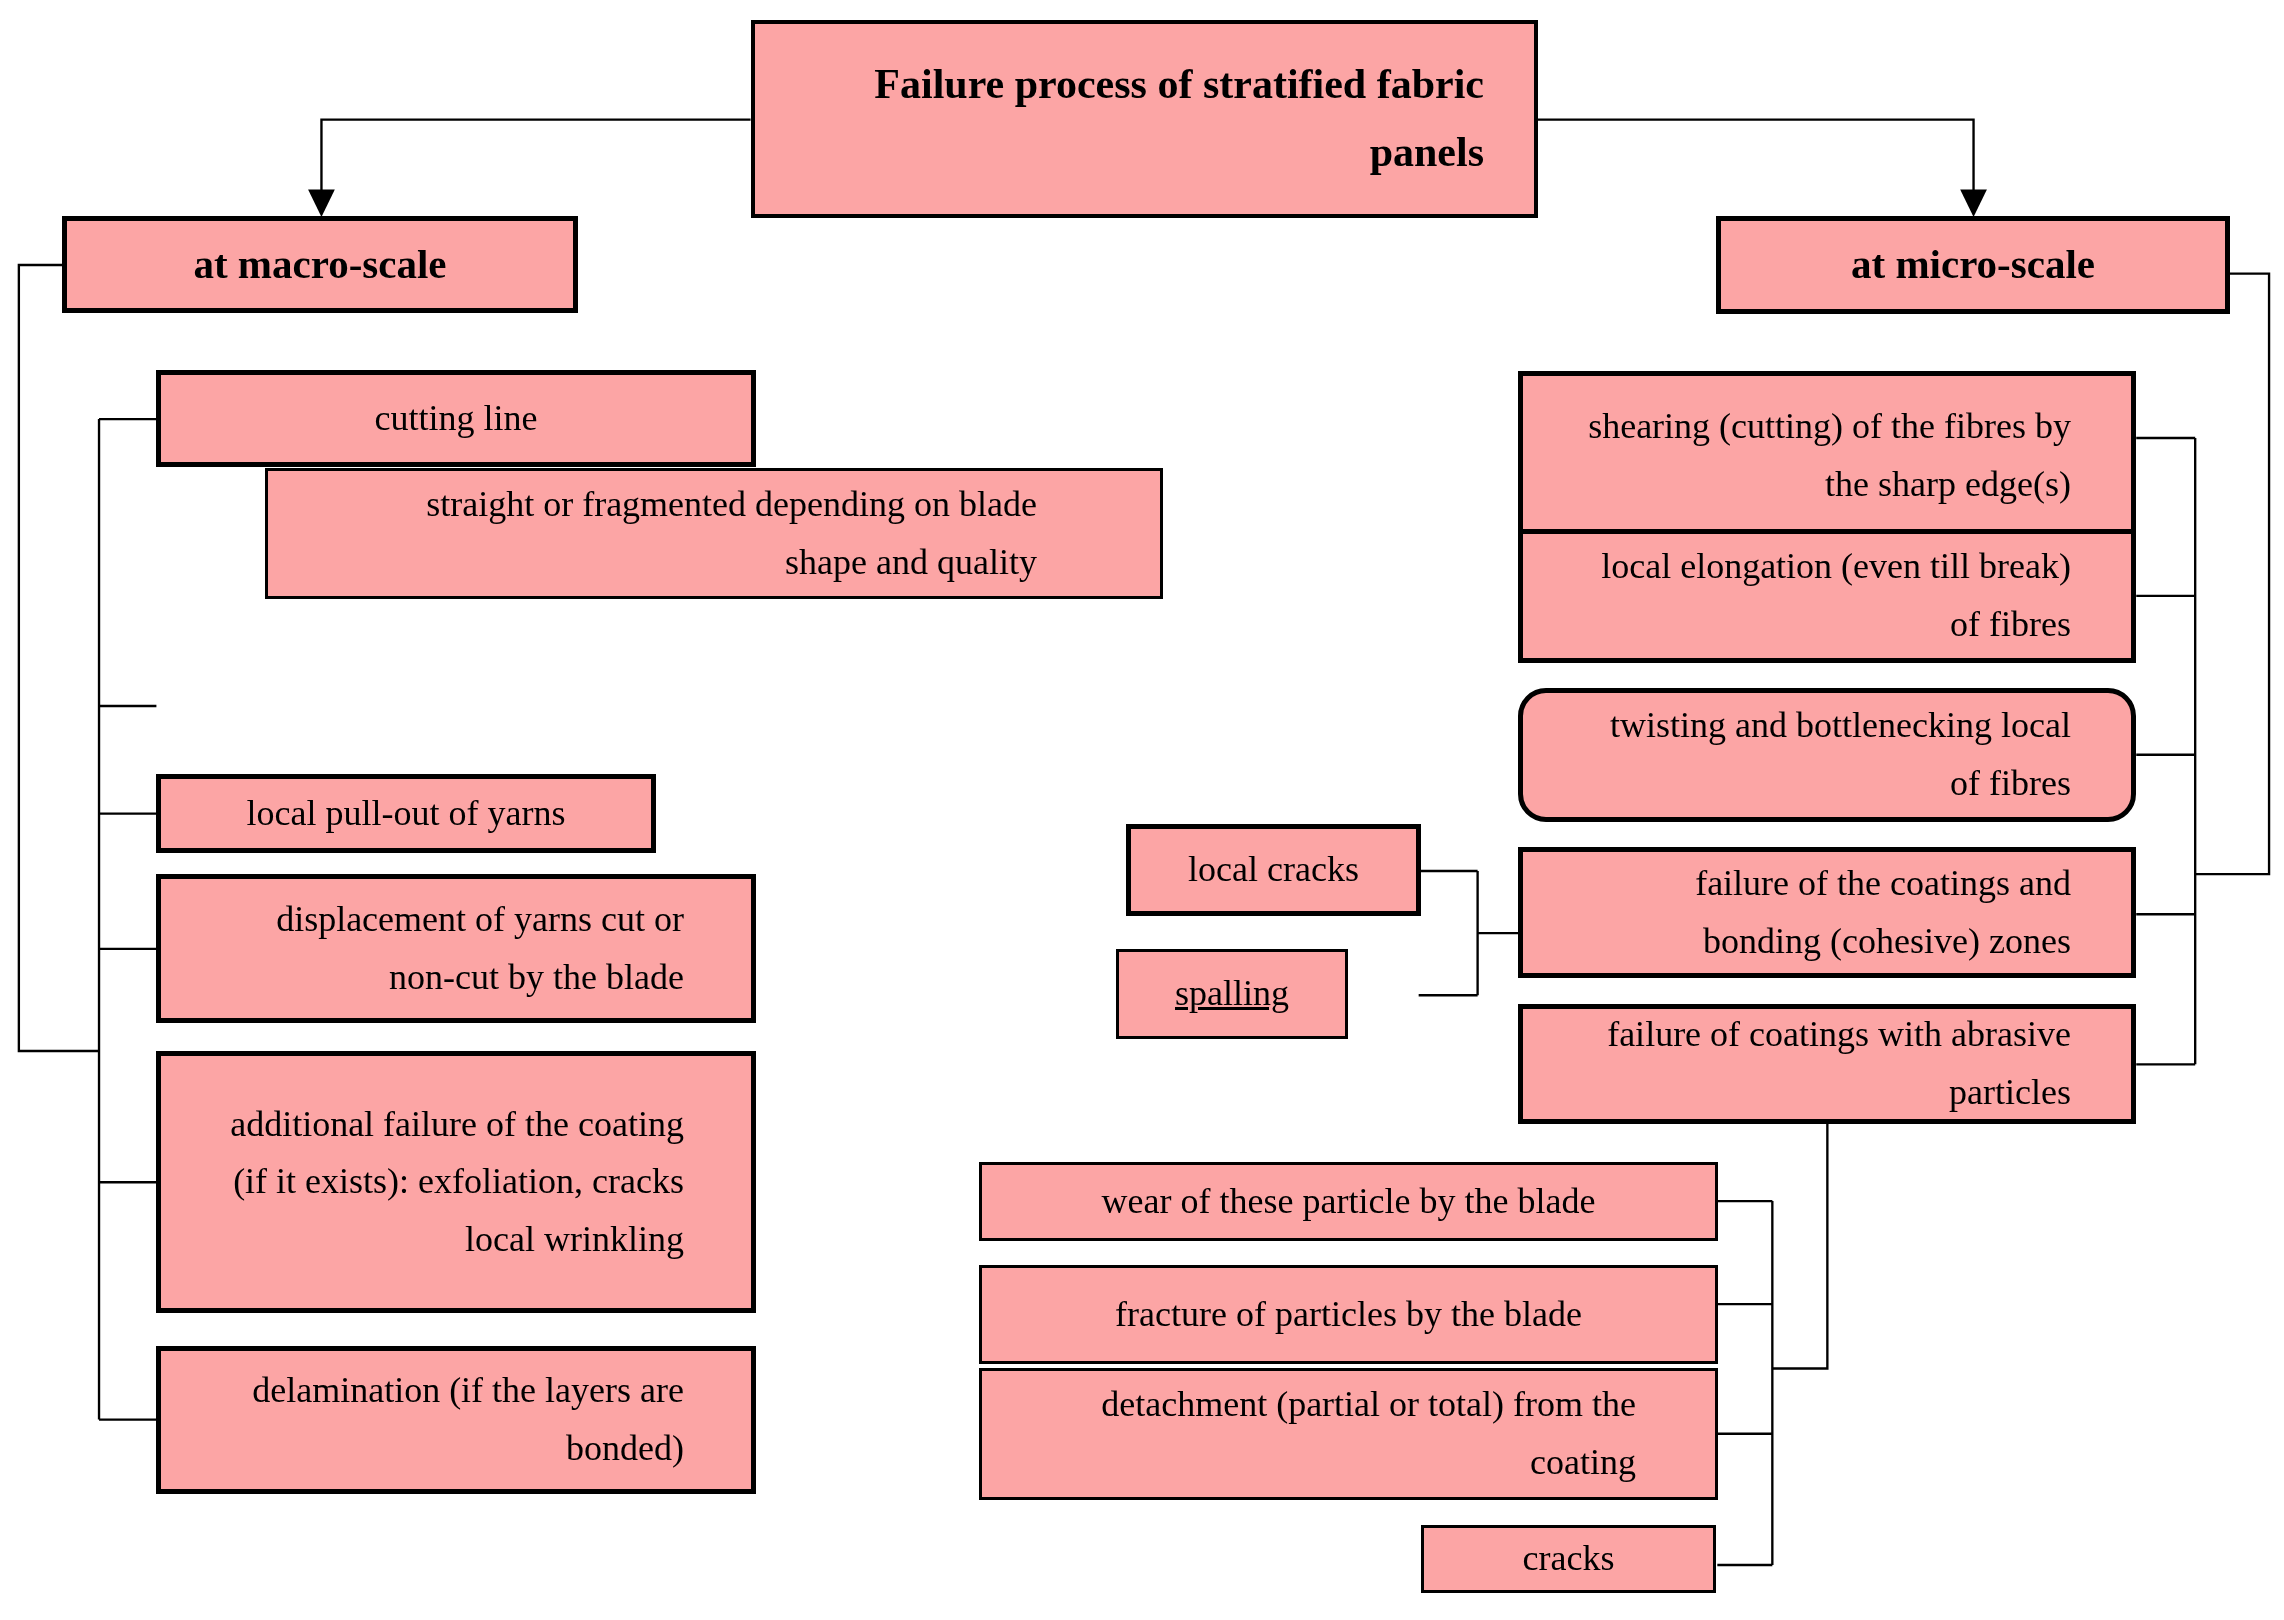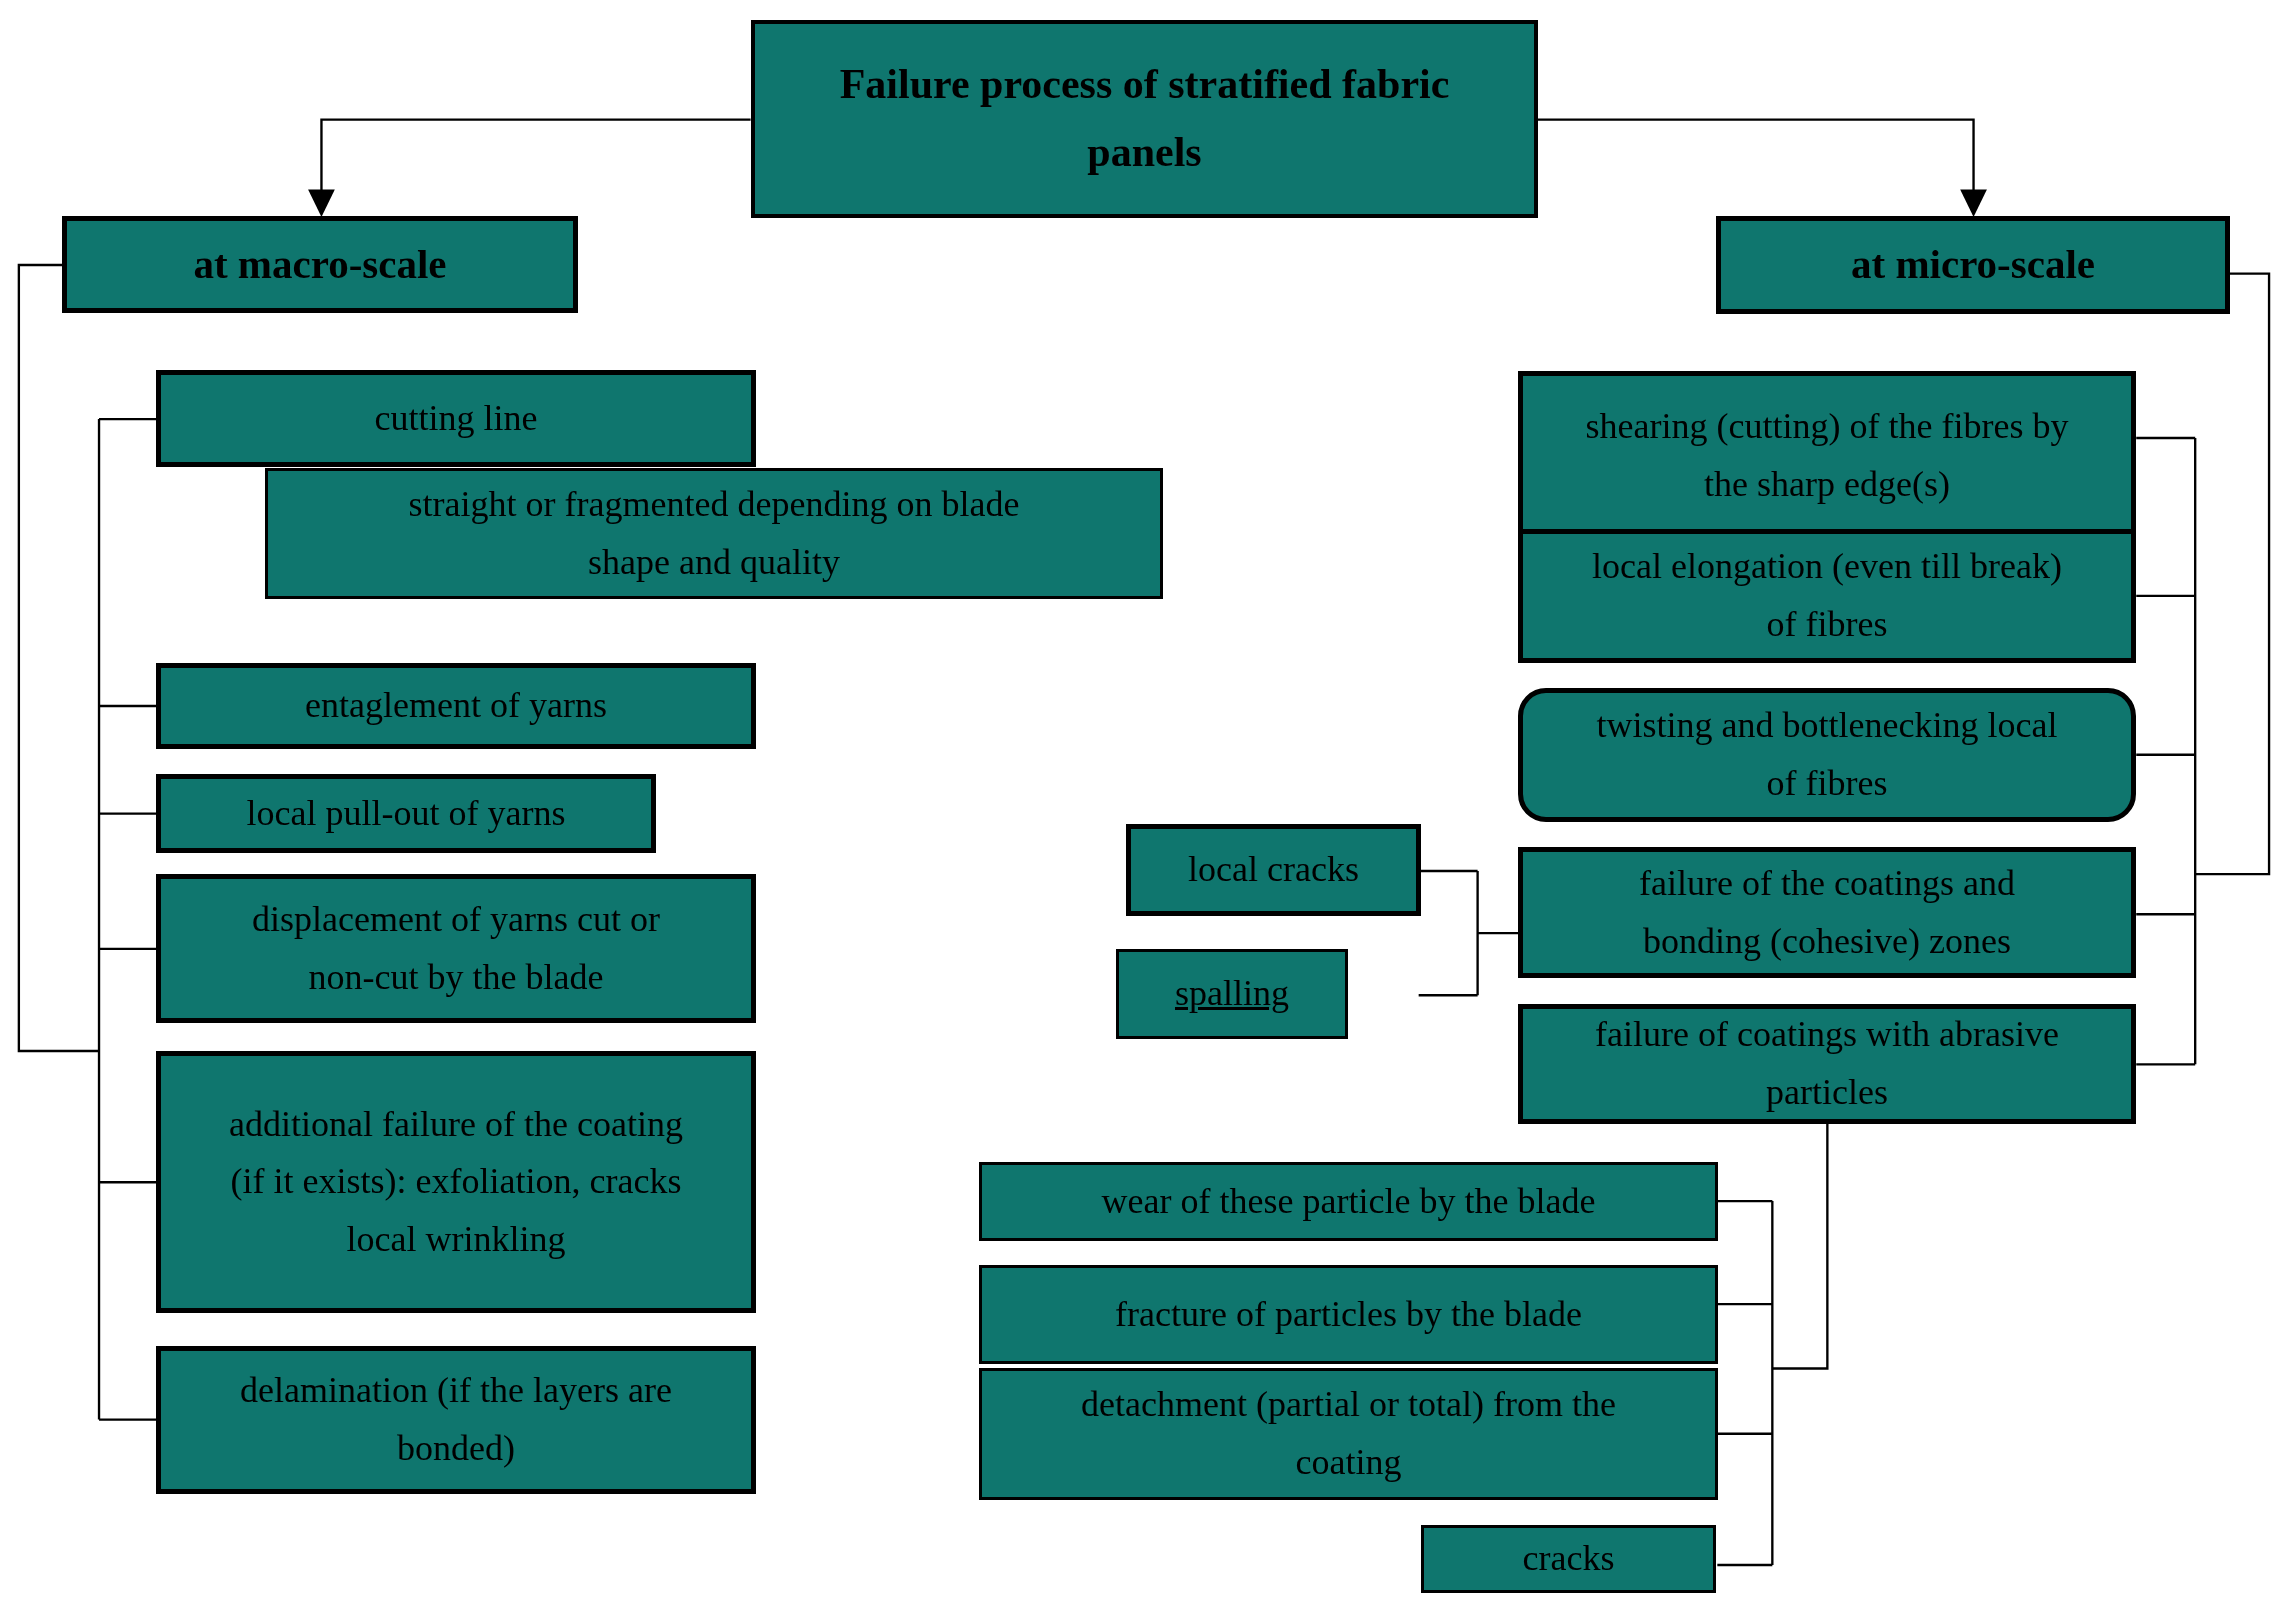--- a/index.html
+++ b/index.html
@@ -27,26 +27,26 @@
     stroke: #000000;
     stroke-width: 3;
   }
   .wires polygon {
     fill: #000000;
     stroke: none;
   }
   .box {
     position: absolute;
     box-sizing: border-box;
-    background: #0f766e;
+    background: #fca5a5;
     border: 5.5px solid #000000;
     display: flex;
     align-items: center;
     justify-content: center;
-    text-align: center;
+    text-align: right;
     font-size: 36px;
     line-height: 1.6;
     z-index: 2;
   }
   .box.heading {
     font-weight: bold;
     font-size: 41px;
   }
   .box.title {
     font-weight: bold;
@@ -107,21 +107,20 @@
   <div class="box title" style="left:751px; top:19.6px; width:787px; height:198px; padding:0 50px;">Failure process of stratified fabric panels</div>
 
   <div class="box heading" style="left:62px; top:216px; width:516px; height:97px;">at macro-scale</div>
 
   <div class="box heading" style="left:1716px; top:216px; width:514px; height:98px;">at micro-scale</div>
 
   <div class="box thin" style="left:265px; top:468px; width:898px; height:131px; padding:0 123px;">straight or fragmented depending on blade shape and quality</div>
 
   <div class="box" style="left:156px; top:370px; width:600px; height:97px; padding:0 67px;">cutting line</div>
 
-  <div class="box" style="left:156px; top:663px; width:600px; height:86px; padding:0 67px;">entaglement of yarns</div>
 
   <div class="box" style="left:156px; top:774px; width:500px; height:79px; padding:0 67px;">local pull-out of yarns</div>
 
   <div class="box" style="left:156px; top:874px; width:600px; height:149px; padding:0 67px;">displacement of yarns cut or non-cut by the blade</div>
 
   <div class="box" style="left:156px; top:1051px; width:600px; height:262px; padding:0 67px;">additional failure of the coating (if it exists): exfoliation, cracks local wrinkling</div>
 
   <div class="box" style="left:156px; top:1346px; width:600px; height:148px; padding:0 67px;">delamination (if the layers are bonded)</div>
 
   <div class="box" style="left:1518px; top:371px; width:618px; height:170px; padding:16px 60px;font-family:Liberation Serif, serif;">shearing (cutting) of the fibres by the sharp edge(s)</div>

